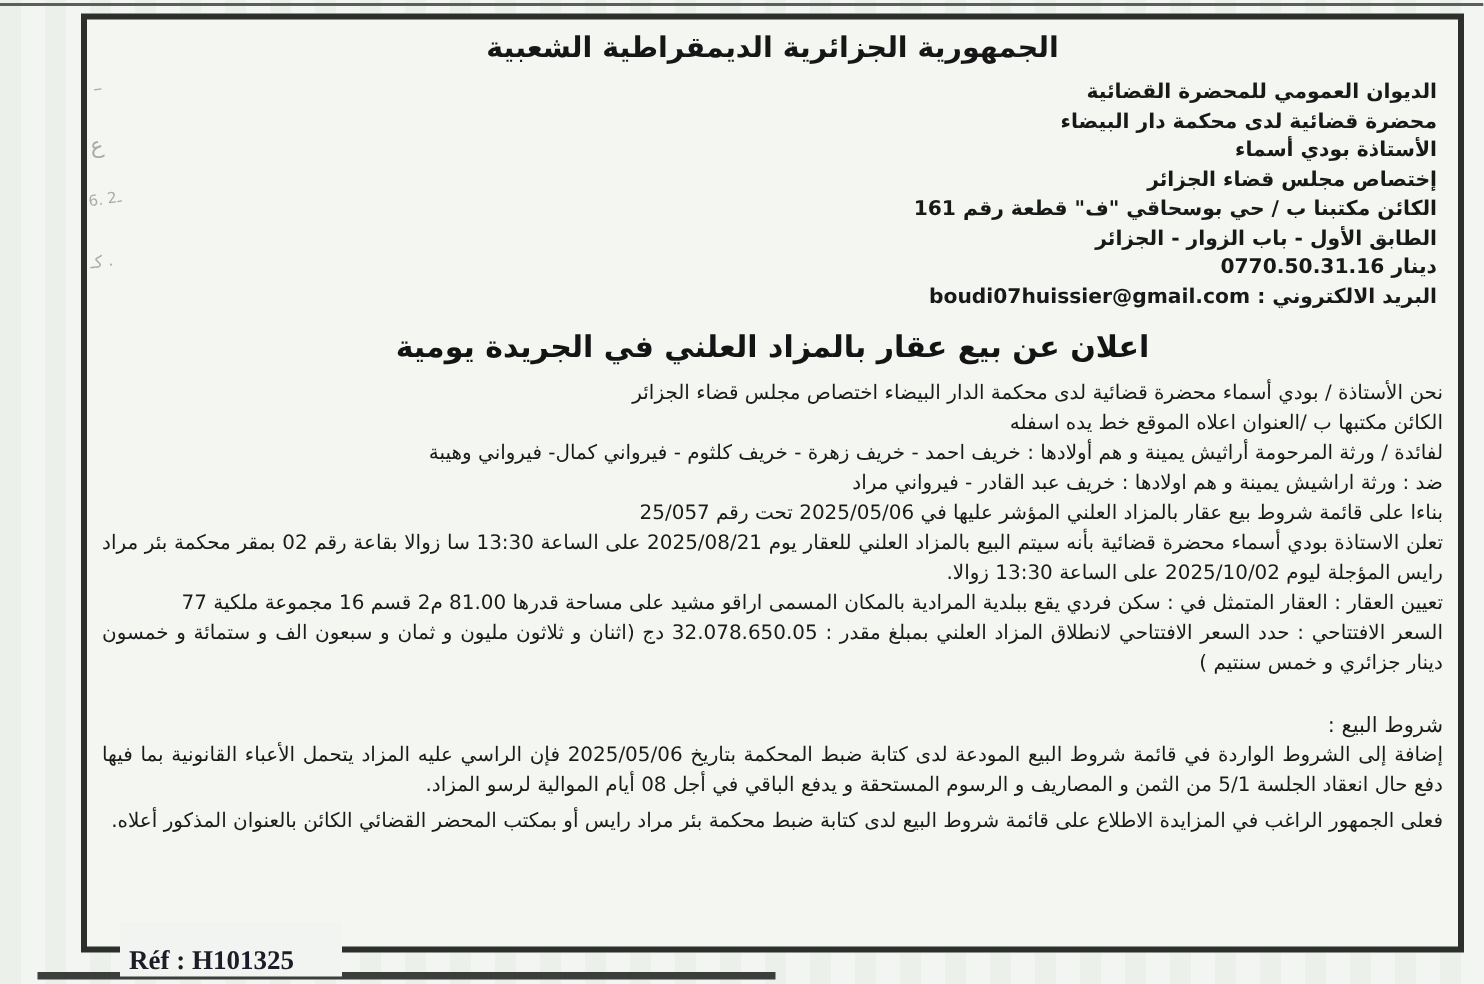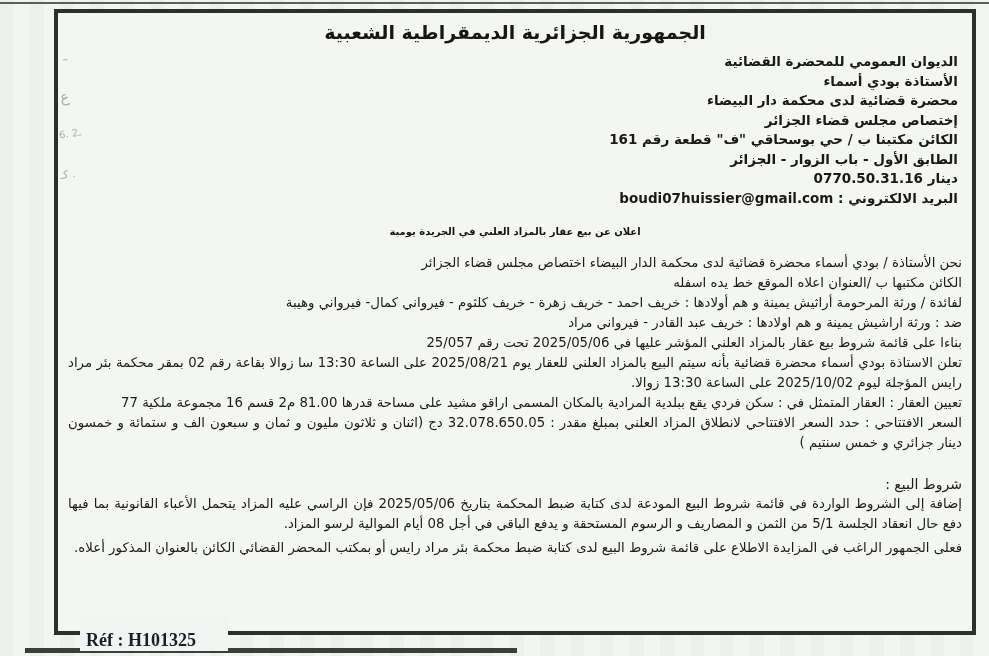--- a/index.html
+++ b/index.html
@@ -49,21 +49,21 @@
     font-size: 13.5px;
     line-height: 19.5px;
     color: #191919;
   }
   .office-line { white-space: nowrap; }
   .ann-title {
     margin-top: 13px;
     text-align: center;
     direction: rtl;
     font-weight: bold;
-    font-size: 10px;
+    font-size: 20px;
     line-height: 21px;
     color: #141414;
   }
   .body-text {
     direction: rtl;
     margin-top: 11px;
     font-size: 13.3px;
     line-height: 20px;
     text-align: justify;
     color: #1b1b1b;
@@ -123,22 +123,22 @@
 <span class="margin-note mn-2">6. 2ـ</span>
 <span class="margin-note mn-3">كـ .</span>
 
 <div class="frame">
   <div class="frame-inner">
 
     <div class="doc-title" dir="rtl">الجمهورية الجزائرية الديمقراطية الشعبية</div>
 
     <div class="office-block">
       <div class="office-line">الديوان العمومي للمحضرة القضائية</div>
+      <div class="office-line">محضرة قضائية لدى محكمة دار البيضاء</div>
       <div class="office-line">الأستاذة بودي أسماء</div>
-      <div class="office-line">محضرة قضائية لدى محكمة دار البيضاء</div>
       <div class="office-line">إختصاص مجلس قضاء الجزائر</div>
       <div class="office-line">الكائن مكتبنا ب / حي بوسحاقي "ف" قطعة رقم 161</div>
       <div class="office-line">الطابق الأول - باب الزوار - الجزائر</div>
       <div class="office-line">دينار 0770.50.31.16</div>
       <div class="office-line">البريد الالكتروني : boudi07huissier@gmail.com</div>
     </div>
 
     <div class="ann-title">
       <div>اعلان عن بيع عقار بالمزاد العلني في الجريدة يومية</div>
     </div>

